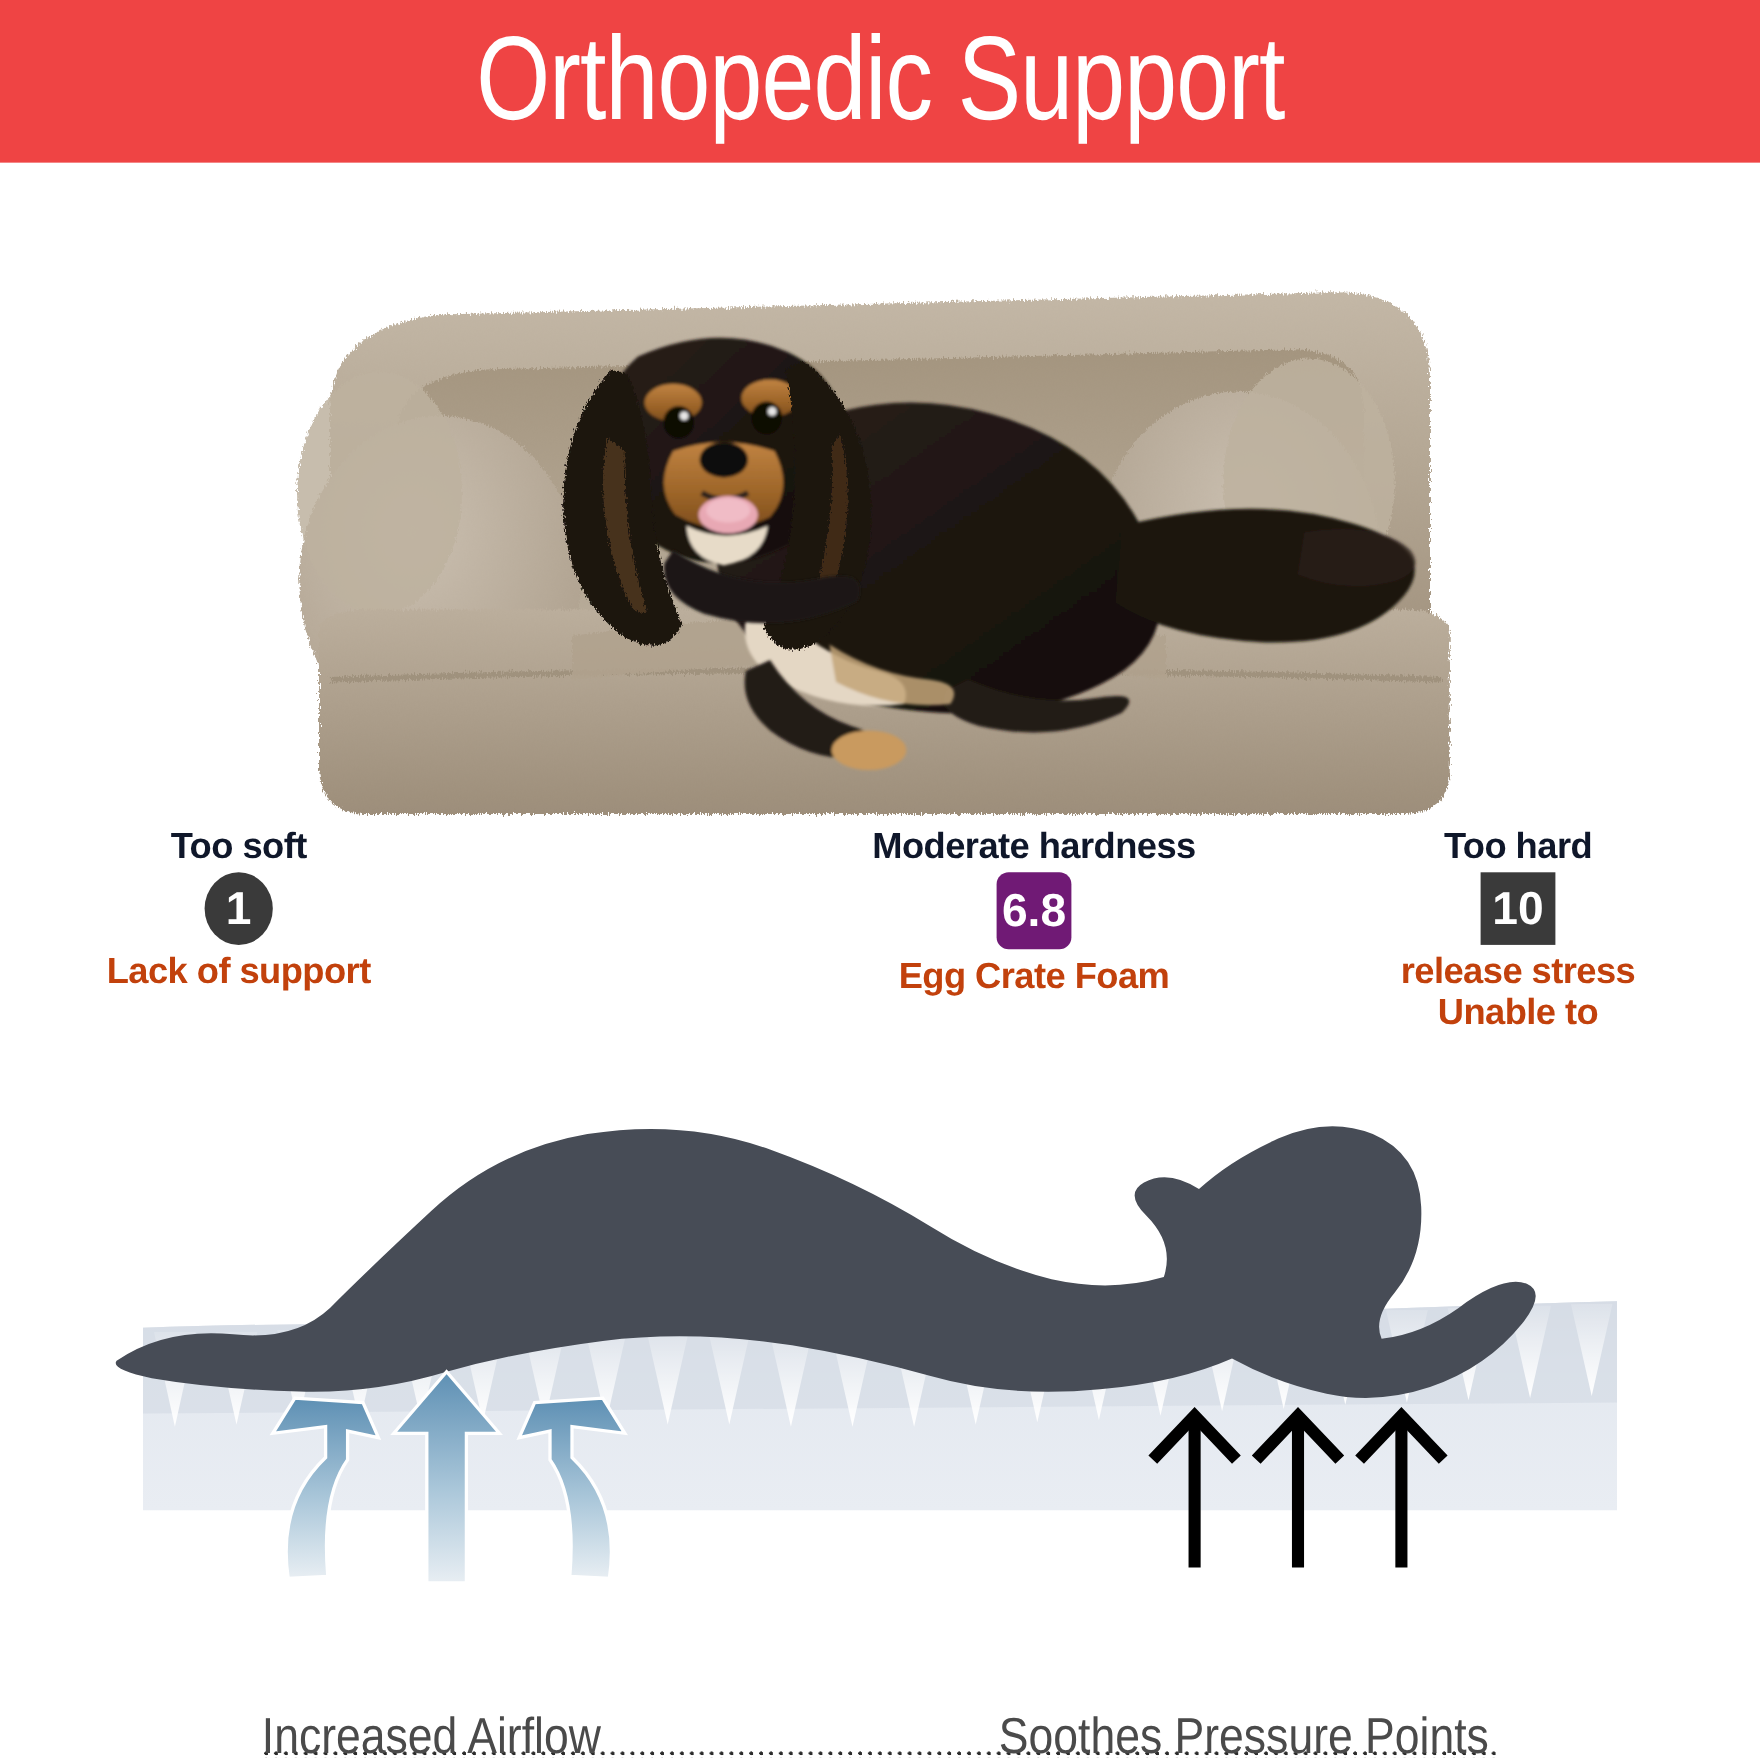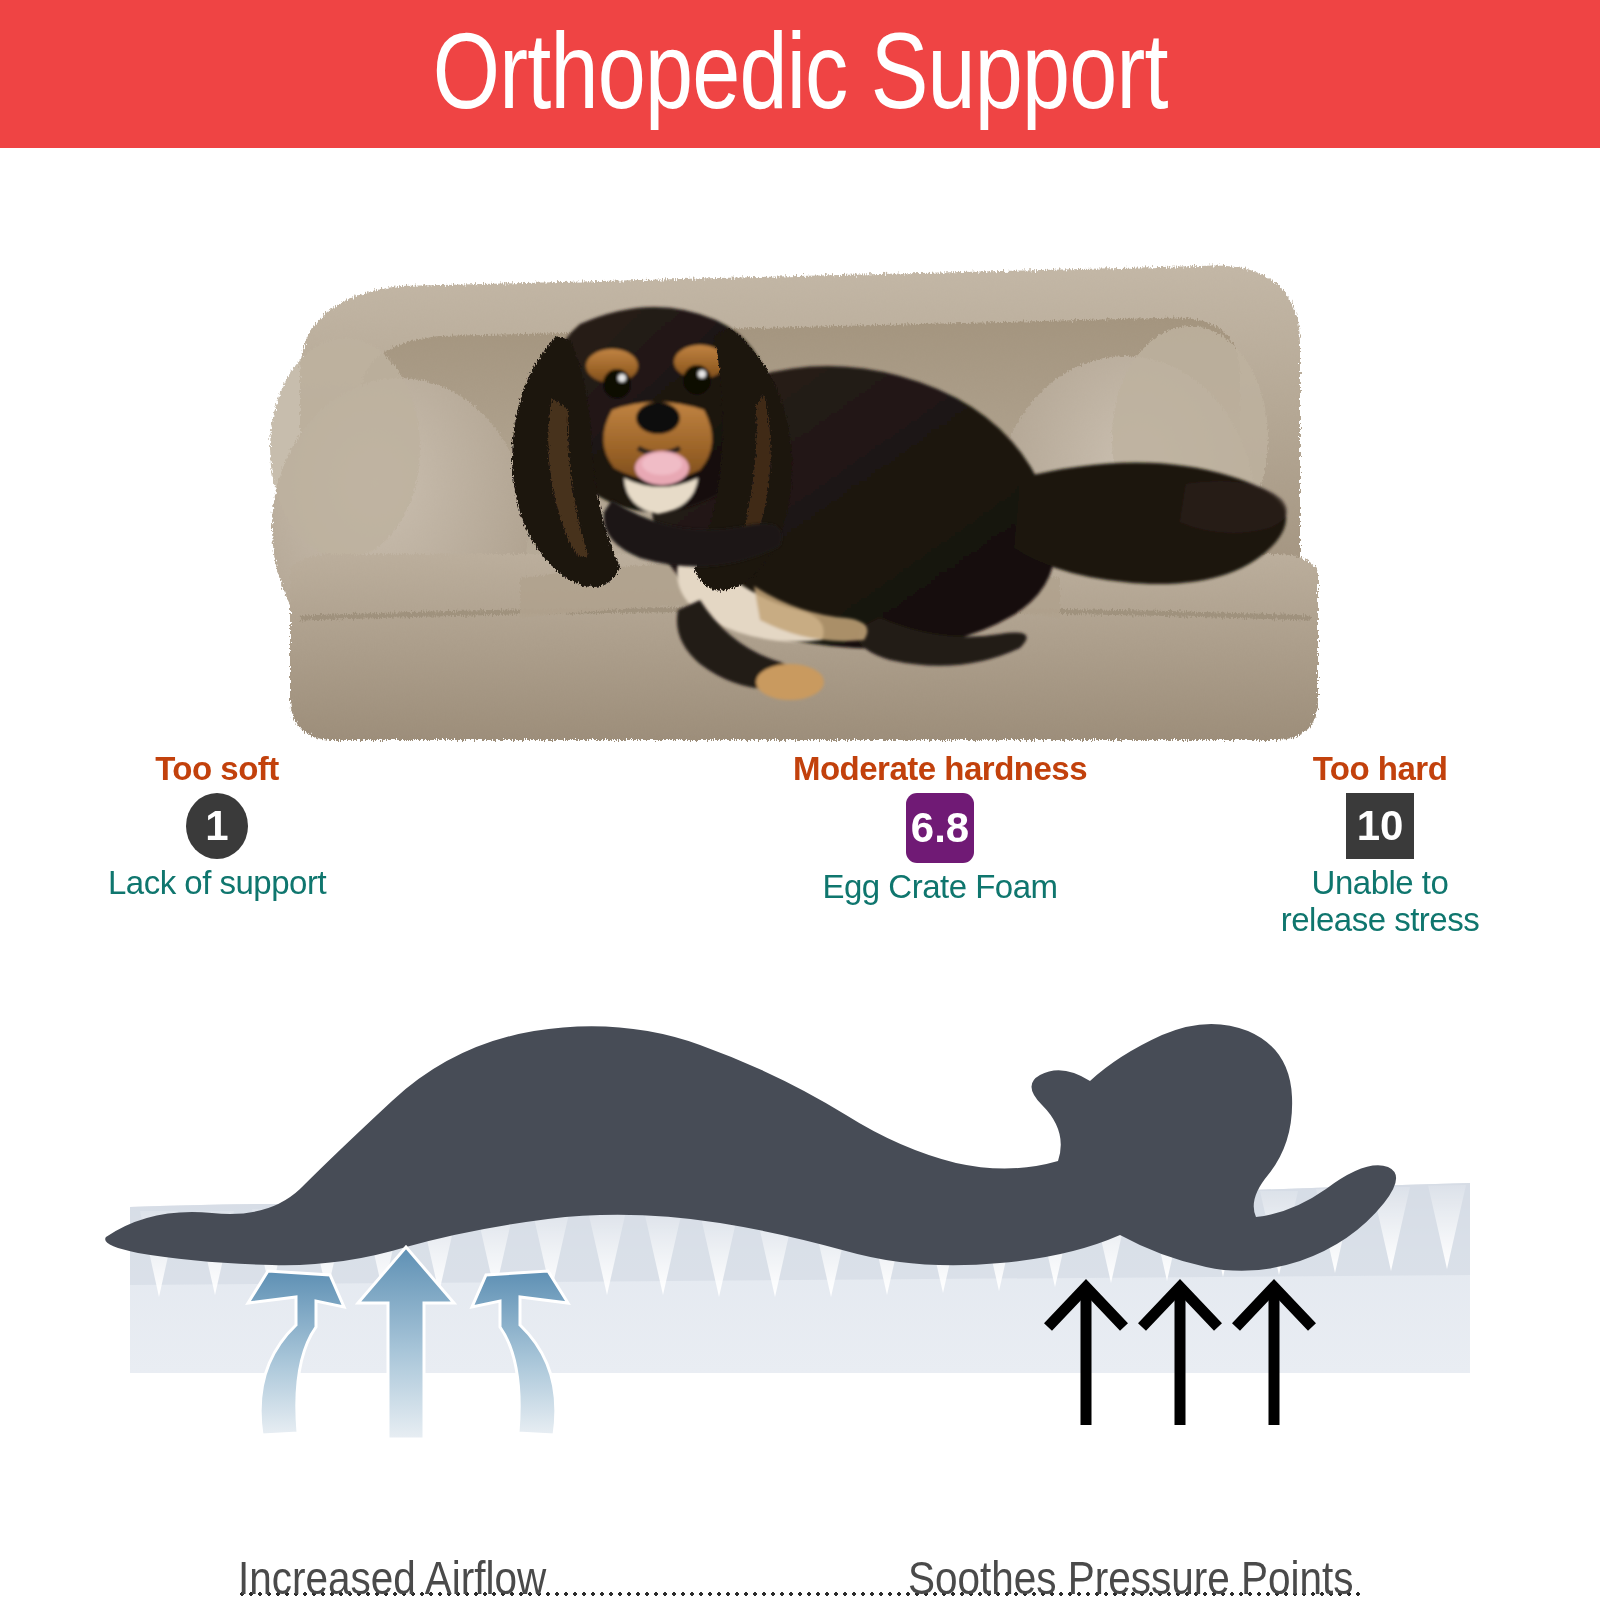--- a/index.html
+++ b/index.html
@@ -44,25 +44,25 @@
   }
   .scale-line{
     position:absolute; left:240px; top:840px; width:1120px; height:6px;
     background-image:radial-gradient(circle at 2px 2px, #2b2b2b 1.6px, transparent 1.9px);
     background-size:9px 6px;
     background-repeat:repeat-x;
   }
   .scale-stop{ position:absolute; text-align:center; }
 
   .stop-top-label{
+    font-size:33px; font-weight:bold; color:#0f172a;
+    letter-spacing:-0.5px; white-space:nowrap; line-height:1.05;
+  }
+  .stop-bottom-label{
     font-size:33px; font-weight:bold; color:#c2410c;
-    letter-spacing:-0.5px; white-space:nowrap; line-height:1.05;
-  }
-  .stop-bottom-label{
-    font-size:33px; font-weight:normal; color:#0f766e;
     letter-spacing:-0.5px; line-height:1.12;
   }
   .badge{
     display:flex; align-items:center; justify-content:center;
     color:#ffffff; font-weight:bold; line-height:1;
     margin:6px auto 6px auto;
   }
   .badge-circle{
     width:62px; height:66px; border-radius:50%;
     background:#3a3a3a; font-size:42px;
@@ -251,22 +251,22 @@
   <div class="scale-stop" id="stop-moderate">
     <div class="stop-top-label">Moderate hardness</div>
     <div class="badge badge-rounded">6.8</div>
     <div class="stop-bottom-label">Egg Crate Foam</div>
   </div>
 
   <div class="scale-stop" id="stop-hard">
     <div class="stop-top-label">Too hard</div>
     <div class="badge badge-square">10</div>
     <div class="stop-bottom-label">
+      <div>release stress</div>
       <div>Unable to</div>
-      <div>release stress</div>
     </div>
   </div>
 </div>
 
 <div id="foam-diagram">
   <svg width="1600" height="520" viewBox="0 0 1600 520">
     <defs>
       <linearGradient id="foamGrad" x1="0" y1="0" x2="0" y2="1">
         <stop offset="0%" stop-color="#d5dbe4"></stop>
         <stop offset="35%" stop-color="#e4e9f0"></stop>

